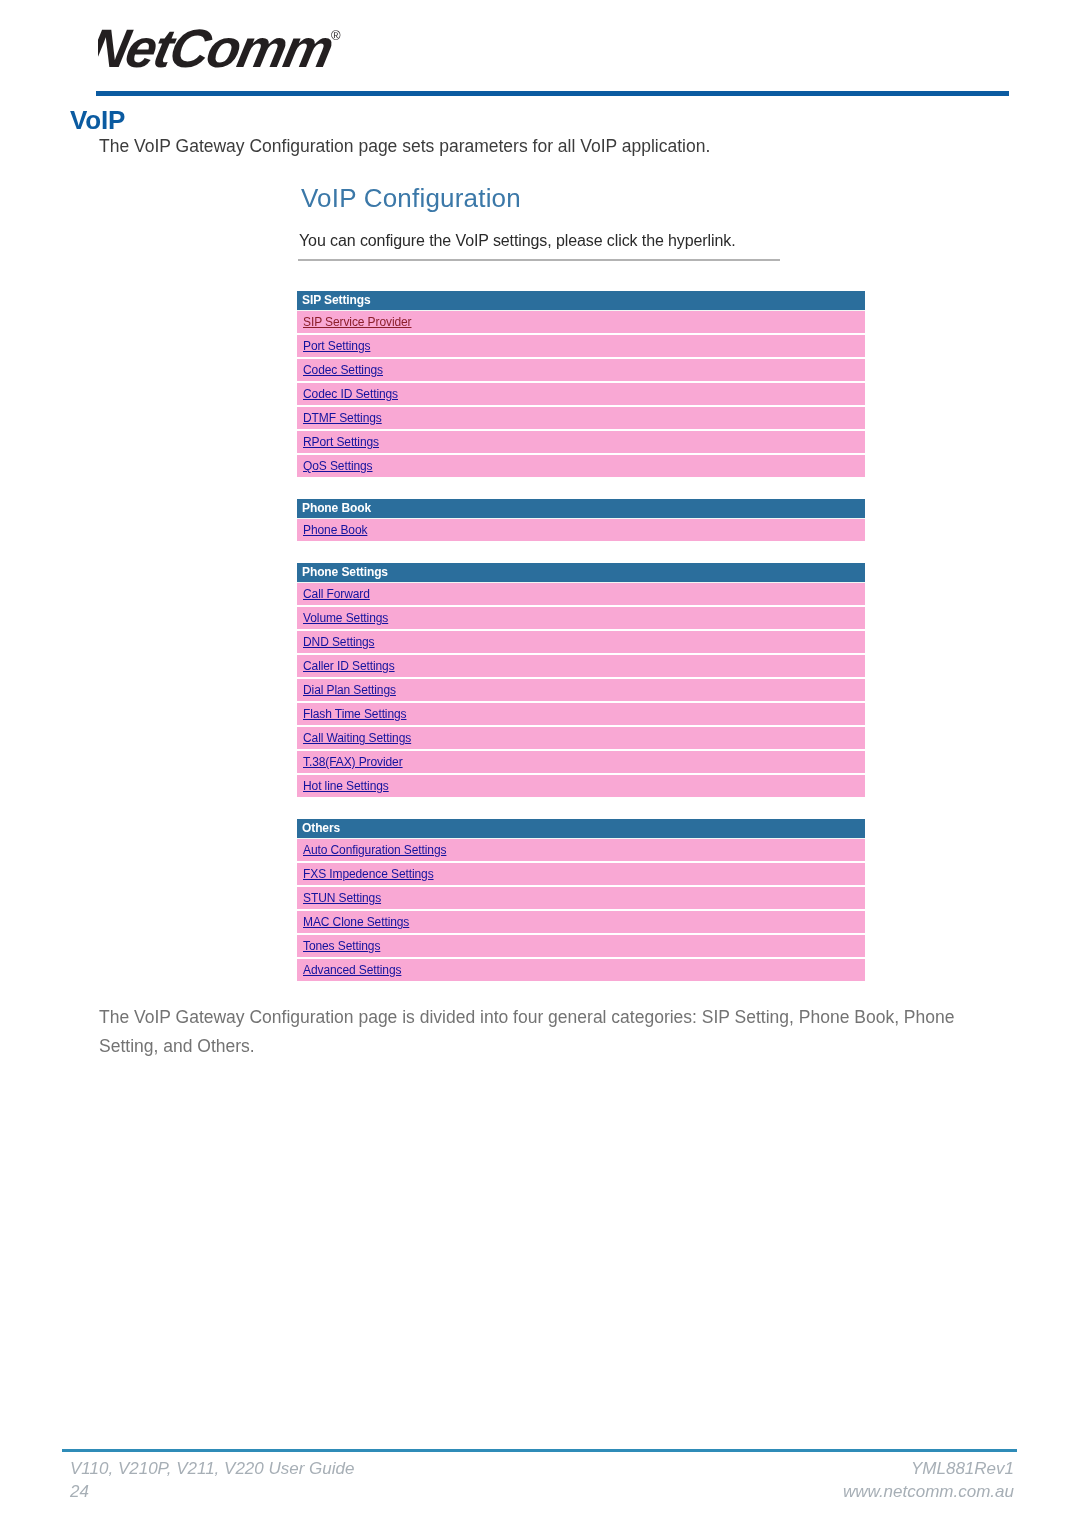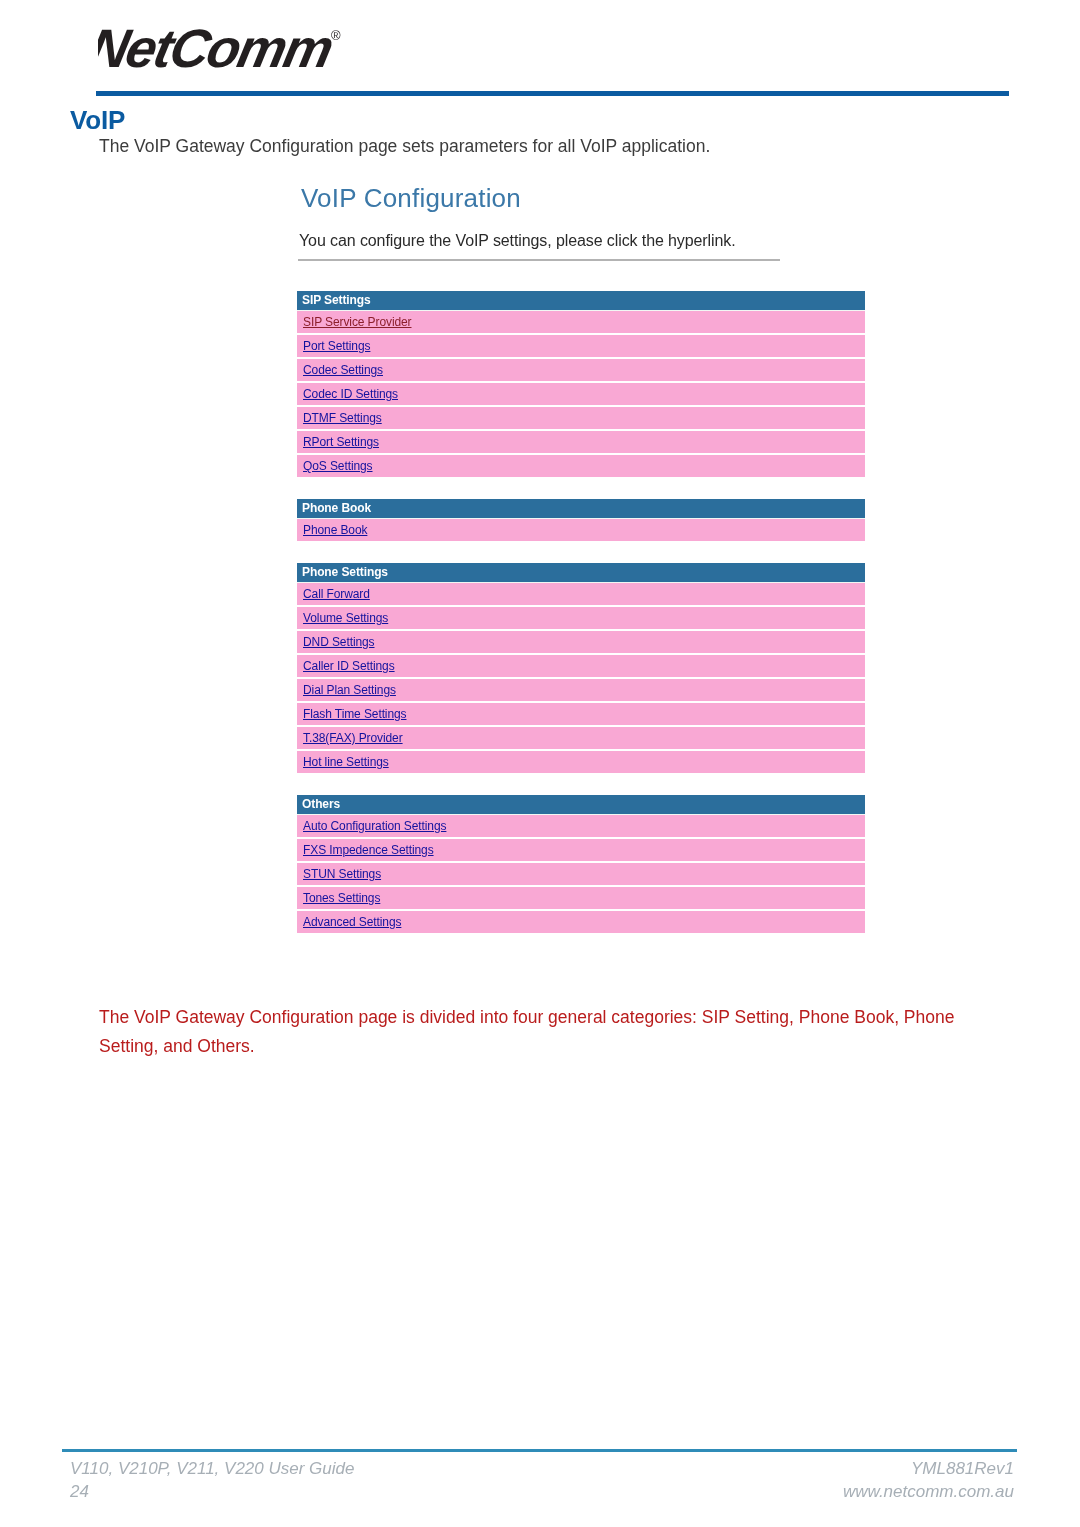--- a/index.html
+++ b/index.html
@@ -122,21 +122,21 @@
   }
 
   
   .body-text {
     position: absolute;
     left: 99px;
     top: 1003px;
     width: 900px;
     font-size: 17.5px;
     line-height: 29px;
-    color: #b91c1c;
+    color: #737373;
   }
 
   
   .footer-rule {
     position: absolute;
     left: 62px;
     top: 1449px;
     width: 955px;
     height: 3px;
     background: #2f8cb8;
@@ -198,28 +198,30 @@
         <div class="panel-row"><a>Phone Book</a></div>
       </div>
       <div class="panel">
         <div class="panel-head">Phone Settings</div>
         <div class="panel-row"><a>Call Forward</a></div>
         <div class="panel-row"><a>Volume Settings</a></div>
         <div class="panel-row"><a>DND Settings</a></div>
         <div class="panel-row"><a>Caller ID Settings</a></div>
         <div class="panel-row"><a>Dial Plan Settings</a></div>
         <div class="panel-row"><a>Flash Time Settings</a></div>
+        <div class="panel-row"><a>Call Waiting Settings</a></div>
         <div class="panel-row"><a>T.38(FAX) Provider</a></div>
         <div class="panel-row"><a>Hot line Settings</a></div>
       </div>
       <div class="panel">
         <div class="panel-head">Others</div>
         <div class="panel-row"><a>Auto Configuration Settings</a></div>
         <div class="panel-row"><a>FXS Impedence Settings</a></div>
         <div class="panel-row"><a>STUN Settings</a></div>
+        <div class="panel-row"><a>MAC Clone Settings</a></div>
         <div class="panel-row"><a>Tones Settings</a></div>
         <div class="panel-row"><a>Advanced Settings</a></div>
       </div>
     </div>
 </div>
 
 <div class="body-text">The VoIP Gateway Configuration page is divided into four general categories: SIP Setting, Phone Book, Phone Setting, and Others.</div>
 
 <div class="footer-rule"></div>
 <div class="footer">

